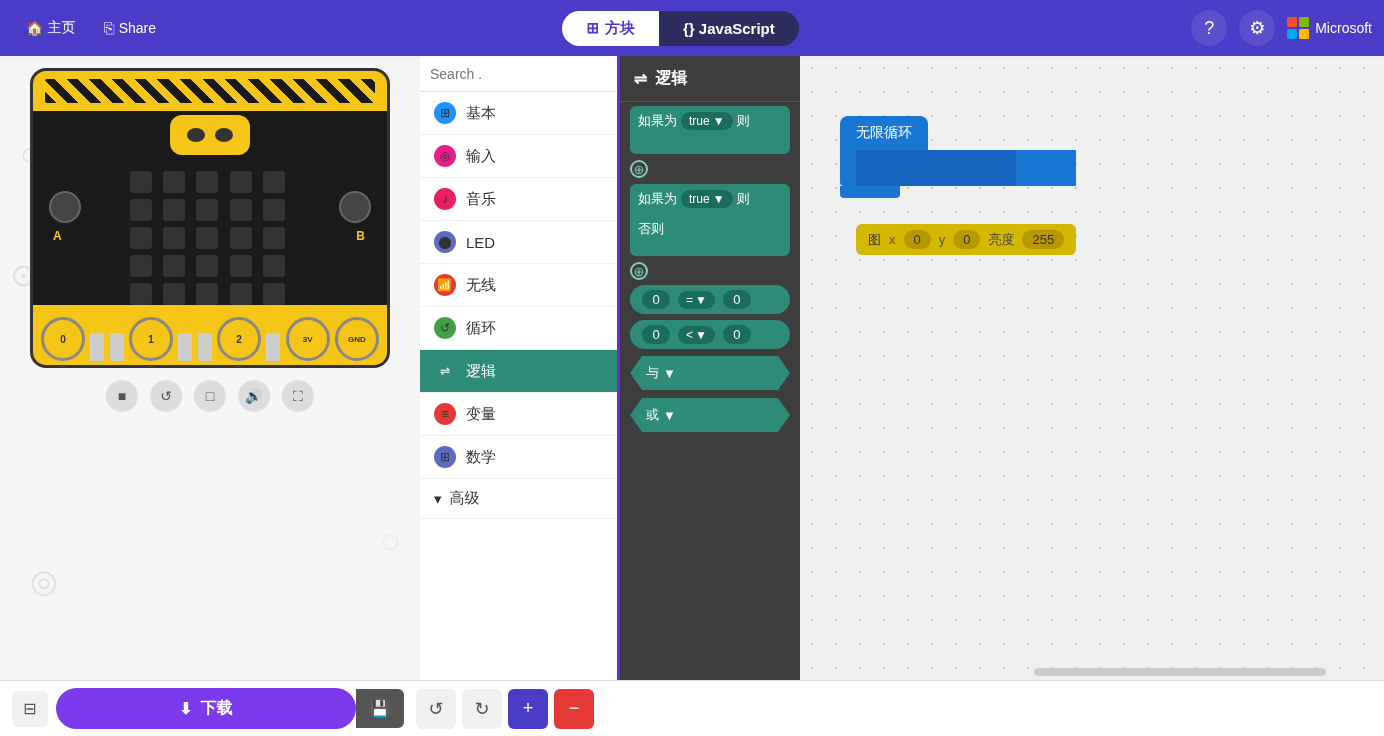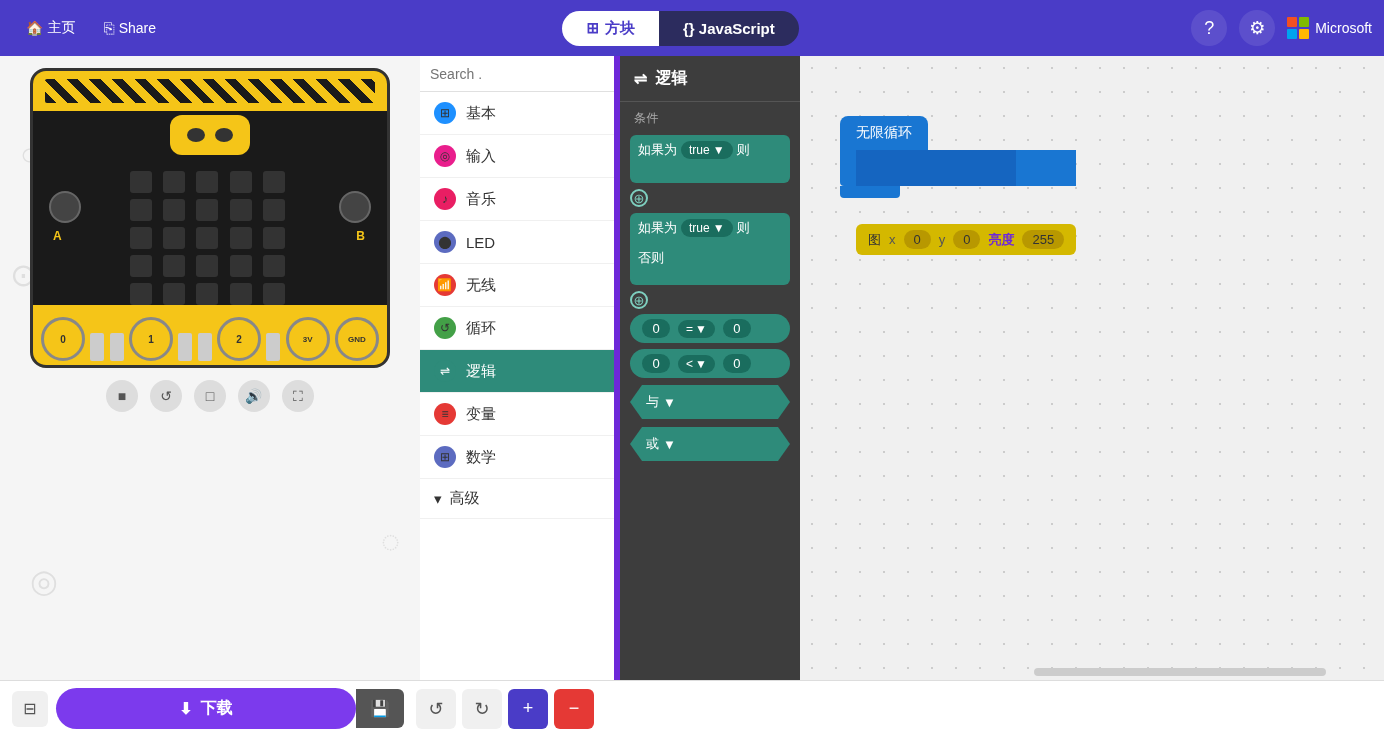--- a/index.html
+++ b/index.html
@@ -288,21 +288,21 @@
       position: absolute;
       opacity: 0.15;
       font-size: 32px;
       color: #666;
     }
 
     
     .blocks-panel {
       width: 200px;
       background: white;
-      border-right: 6px solid #6d28d9;
+      border-right: 3px solid #6d28d9;
       overflow-y: auto;
       display: flex;
       flex-direction: column;
     }
     .search-bar {
       display: flex;
       align-items: center;
       padding: 8px 10px;
       border-bottom: 1px solid #e0e0e0;
       gap: 6px;
@@ -708,21 +708,20 @@
       <span>高级</span>
     </div>
   </div>
 
   <div class="logic-panel">
     <div class="logic-header">
       <span>⇌</span>
       <span>逻辑</span>
     </div>
 
-    <div class="logic-section-label">条件</div>
 
     <div class="if-block">
       <div class="if-row">
         <span>如果为</span>
         <div class="if-true-badge">
           <span>true</span>
           <span>▼</span>
         </div>
         <span>则</span>
       </div>
@@ -795,21 +794,21 @@
       </div>
       <div style="width:60px;height:12px;background:#1976d2;border-radius:0 0 4px 4px;"></div>
     </div>
 
     <div class="ws-block-led">
       <span>图</span>
       <span style="color:#555;">x</span>
       <div class="ws-oval">0</div>
       <span style="color:#555;">y</span>
       <div class="ws-oval">0</div>
-      <span style="color:#6d28d9;font-weight:bold;">亮度</span>
+      <span style="color:#404040;">亮度</span>
       <div class="ws-oval">255</div>
     </div>
 
     <div class="scrollbar-h"></div>
   </div>
 </div>
 
 <div class="bottom-bar">
   <div class="sidebar-toggle">⊟</div>
   <button class="download-btn">

